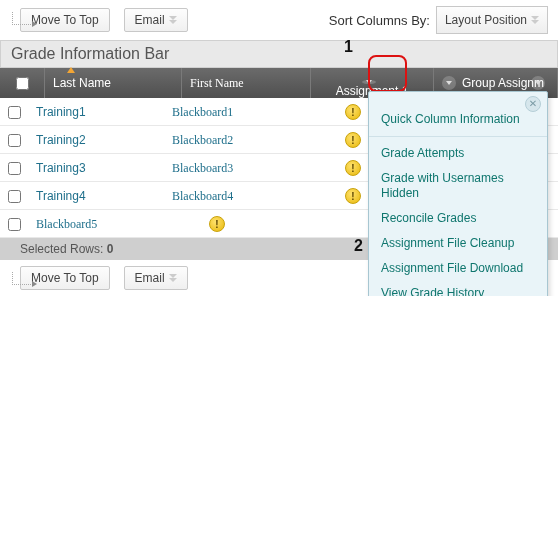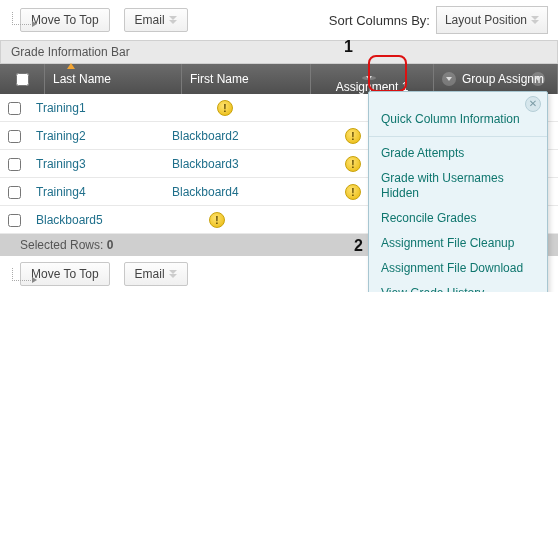--- a/index.html
+++ b/index.html
@@ -78,21 +78,21 @@
     font-size: 12px;
     color: #444;
     cursor: pointer;
     display:inline-flex;
     align-items:center;
   }
   .info-bar {
     background: #e9e9e9;
     border: 1px solid #d0d0d0;
     padding: 4px 10px;
-    font-size: 12px;
+    font-size: 16px;
     color: #555;
   }
   
   .thead {
     display: flex;
     background: #555;
     background: linear-gradient(#6b6b6b, #4f4f4f);
     height: 30px;
     position: relative;
   }
@@ -127,21 +127,21 @@
     border-left:4px solid transparent;
     border-right:4px solid transparent;
     border-bottom:6px solid #f2a534;
   }
   .th-check {
     width: 28px;
     justify-content: center;
   }
   .th-check input { margin:0; }
   .col-last { width: 120px; }
-  .col-first { width: 112px; }
+  .col-first { width: 112px; font-family: Liberation Serif, serif; }
   .col-asg1 { width: 106px; flex-direction: column; }
   .col-grp { flex:1; }
   
   .trow {
     display: flex;
     align-items: center;
     height: 26px;
     border-bottom: 1px solid #e8e8e8;
     border-top: 1px solid #fff;
   }
@@ -284,20 +284,21 @@
         </span>
     </div>
   </div>
 
   <div id="tbody">
       <div class="trow">
         <div class="td td-check">
           <input type="checkbox" style="">
         </div>
         <div class="td col-last td-link">Training1</div>
+        <div class="td col-first td-link">Blackboard1</div>
         <div class="td col-asg1">
           <span class="warn-icon">!</span>
         </div>
         <div class="td col-grp"></div>
       </div>
       <div class="trow">
         <div class="td td-check">
           <input type="checkbox" style="">
         </div>
         <div class="td col-last td-link">Training2</div>

